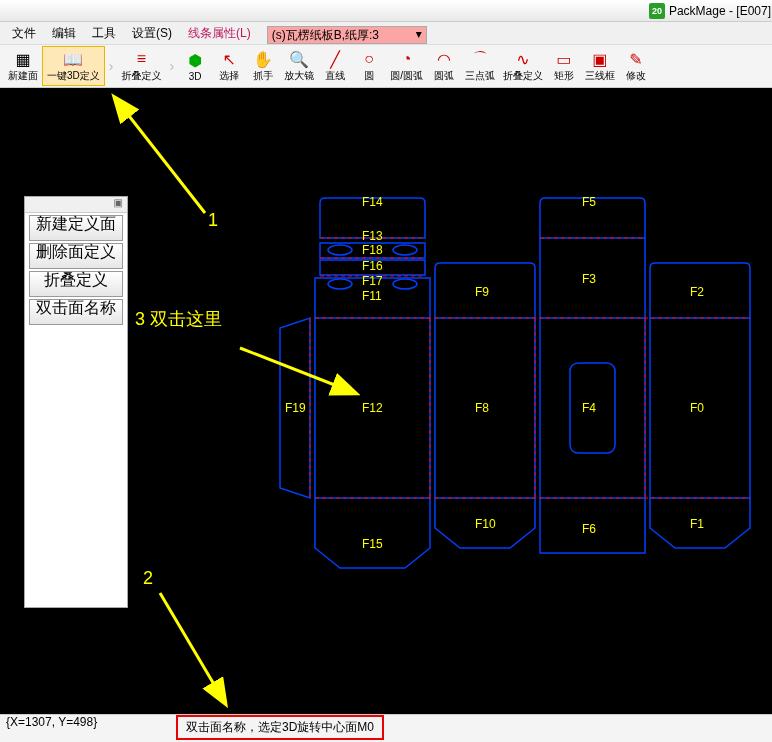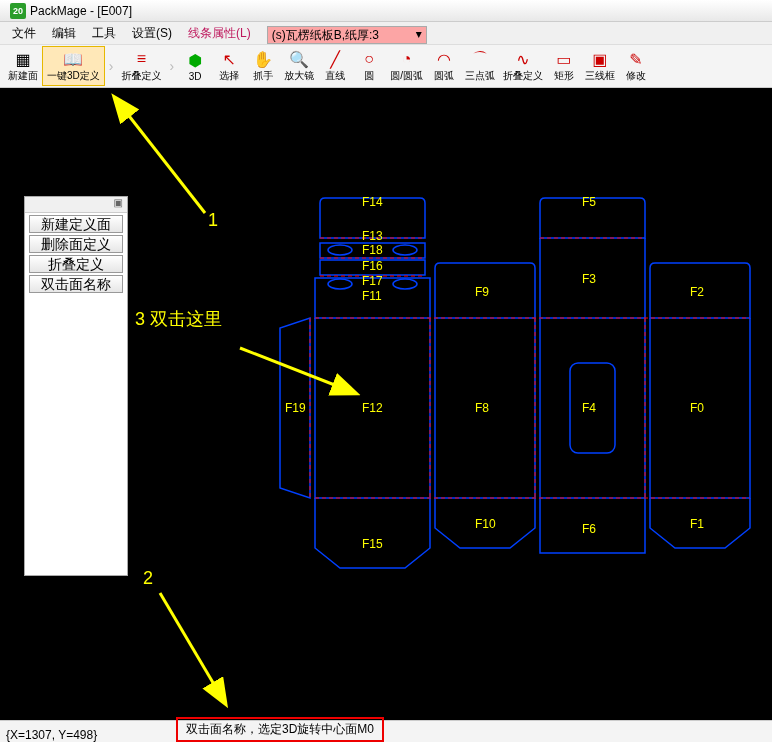--- a/index.html
+++ b/index.html
@@ -1,41 +1,41 @@
 <!DOCTYPE html>
 <html><head>
 <meta charset="utf-8">
 <style>
 * { margin: 0; padding: 0; box-sizing: border-box; font-family: "Microsoft YaHei", Arial, sans-serif; }
 body { width: 772px; height: 742px; background: #fff; overflow: hidden; position: relative; }
 
-.titlebar { height: 22px; background: linear-gradient(#fff, #e8e8e8); border-bottom: 1px solid #ccc; display: flex; align-items: center; padding: 0 10px; font-size: 12px; }
+.titlebar { height: 22px; background: linear-gradient(#fff, #e8e8e8); border-bottom: 1px solid #ccc; display: flex; align-items: center; padding: 0 1px; font-size: 12px; justify-content: flex-end; }
 .titlebar-icon { width: 16px; height: 16px; background: #2a9d2a; color: #fff; font-size: 9px; font-weight: bold; display: flex; align-items: center; justify-content: center; margin-right: 4px; border-radius: 2px; }
 
 .menubar { height: 22px; background: #f0f0f0; display: flex; align-items: flex-end; font-size: 12px; padding: 0 4px; }
 .menubar-item { padding: 2px 8px; cursor: pointer; }
 .menubar-item.disabled { color: #be185d; }
 .menubar-dropdown { margin-left: 8px; height: 18px; font-size: 12px; background: #fca5a5; border: 1px solid #aaa; padding: 0 20px 0 4px; position: relative; min-width: 160px; }
 .menubar-dropdown::after { content: "▾"; position: absolute; right: 4px; top: 0; }
 
 .toolbar { height: 44px; background: #f4f4f4; border-top: 1px solid #ddd; border-bottom: 1px solid #ccc; display: flex; align-items: center; padding: 0 4px; font-size: 11px; }
 .tool-btn { display: flex; flex-direction: column; align-items: center; justify-content: center; padding: 2px 4px; min-width: 34px; height: 40px; cursor: pointer; }
 .tool-btn.highlighted { background: #ffe8b8; border: 1px solid #e6b800; }
 .tool-icon { font-size: 16px; height: 20px; display: flex; align-items: center; }
 .tool-label { font-size: 10px; white-space: nowrap; }
 .tool-sep { color: #bbb; margin: 0 4px; font-size: 14px; }
 
 .canvas-area { position: absolute; top: 88px; left: 0; right: 0; bottom: 22px; background: #000; }
 
 .side-panel { position: absolute; left: 24px; top: 108px; width: 104px; background: #fff; border: 1px solid #aaa; }
 .side-panel-header { height: 16px; background: #f0f0f0; border-bottom: 1px solid #ccc; text-align: right; padding-right: 4px; font-size: 10px; color: #666; }
-.side-btn { display: block; width: calc(100% - 8px); margin: 2px auto; height: 18px; font-size: 14px; background: linear-gradient(#fff, #e6e6e6); border: 1px solid #999; cursor: pointer; text-align: center; line-height: 16px; }
+.side-btn { display: block; width: calc(100% - 8px); margin: 2px auto; height: 26px; font-size: 16px; background: linear-gradient(#fff, #e6e6e6); border: 1px solid #999; cursor: pointer; text-align: center; line-height: 16px; }
 .side-spacer { height: 280px; background: #fff; }
 
-.statusbar { position: absolute; bottom: 0; left: 0; right: 0; height: 22px; background: #f4f4f4; border-top: 1px solid #ccc; display: flex; align-items: flex-end; font-size: 12px; padding: 0 6px; }
+.statusbar { position: absolute; bottom: 0; left: 0; right: 0; height: 28px; background: #f4f4f4; border-top: 1px solid #ccc; display: flex; align-items: flex-start; font-size: 12px; padding: 0 6px; }
 .status-coords { flex: 0 0 170px; }
 .status-hint { flex: 1; text-align: left; }
 .status-hint-box { border: 2px solid #e00; padding: 2px 8px; display: inline-block; }
 
 .diagram { position: absolute; left: 270px; top: 100px; width: 490px; height: 460px; }
 .diagram svg { width: 100%; height: 100%; }
 .face-label { fill: #ffff00; font-size: 12px; font-family: Arial; }
 
 .anno { position: absolute; color: #ffff00; font-size: 18px; pointer-events: none; }
 .arrow { position: absolute; pointer-events: none; }

